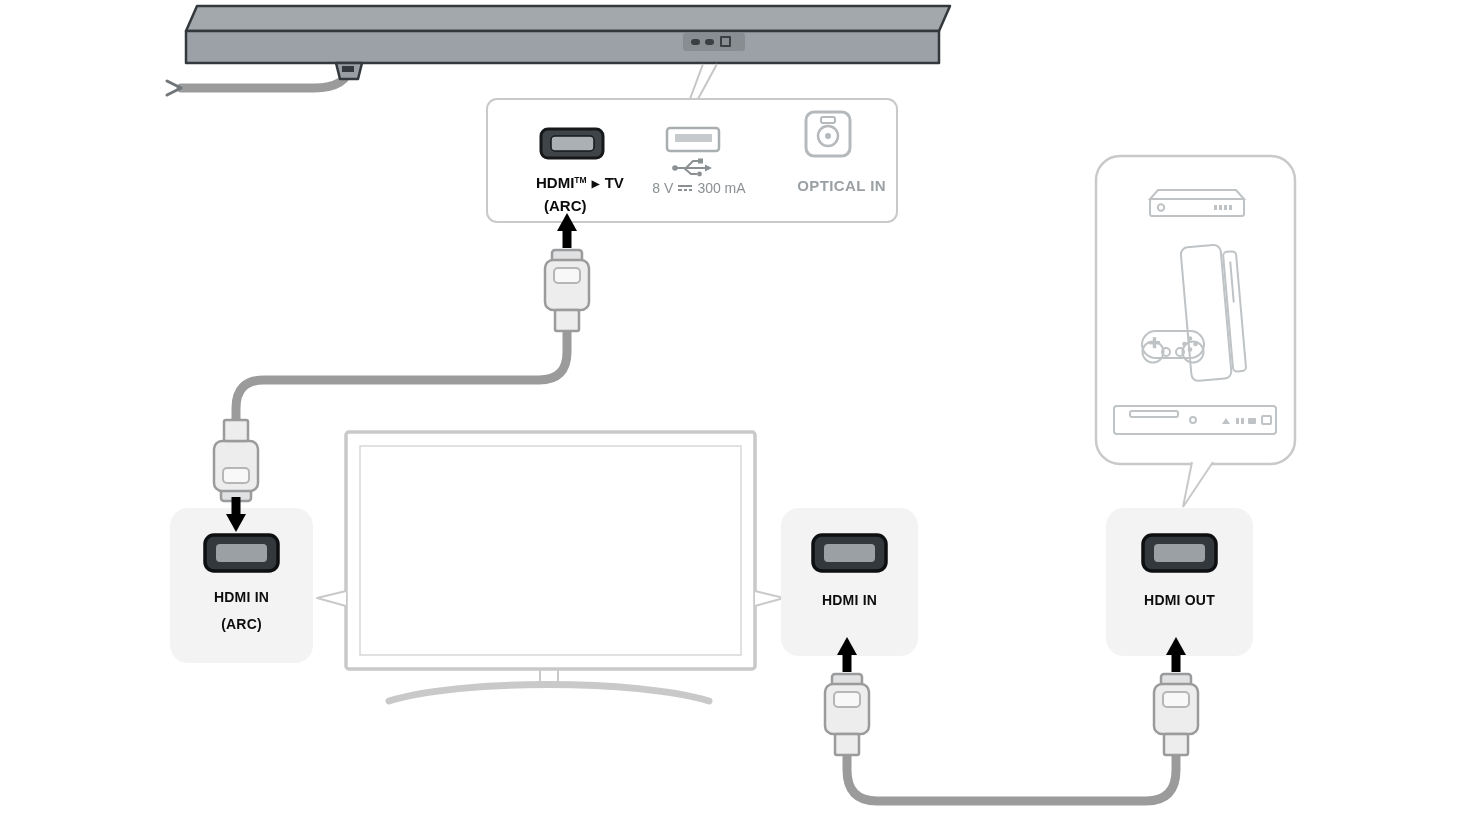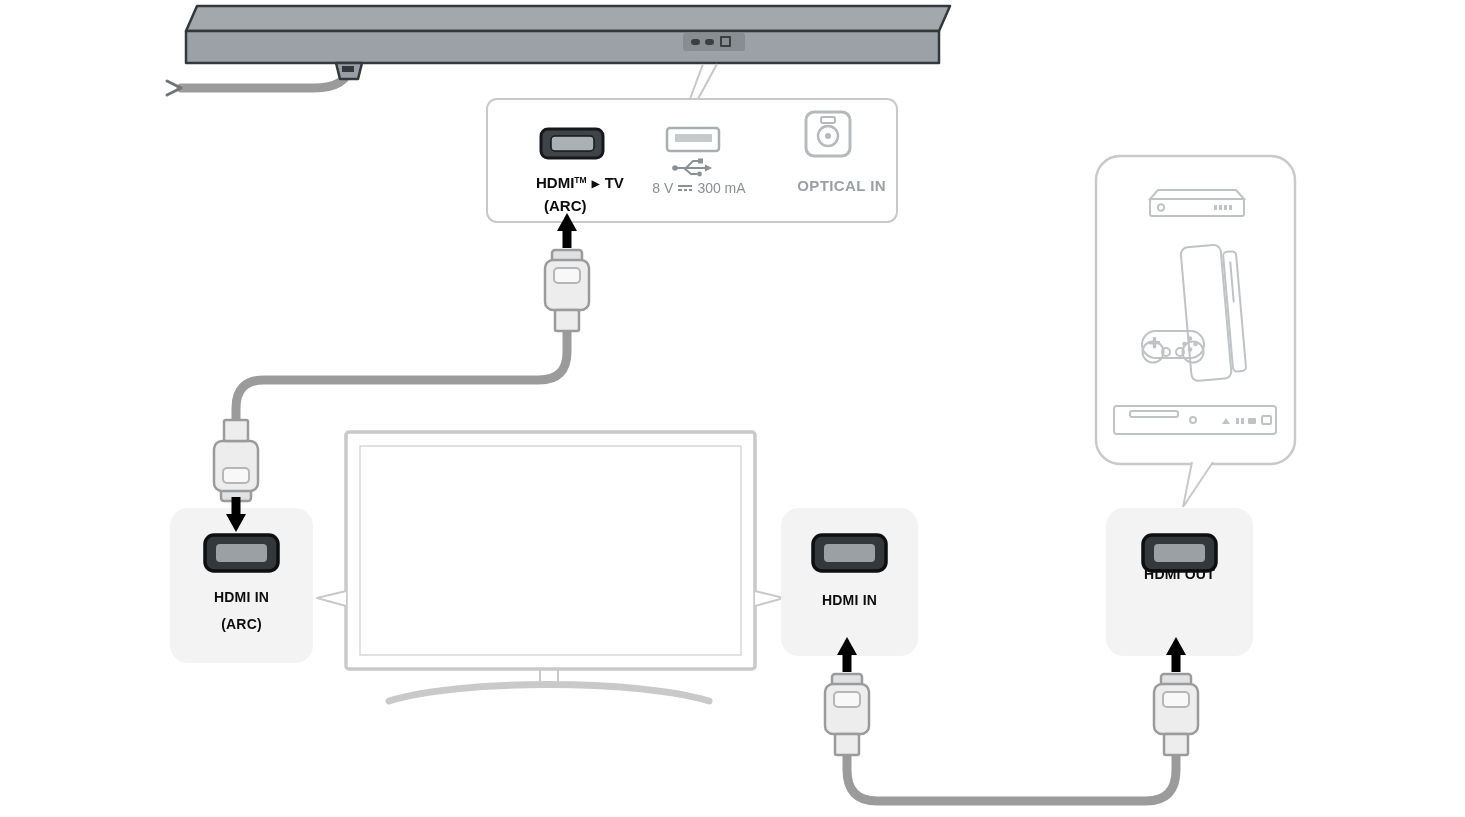--- a/index.html
+++ b/index.html
@@ -203,15 +203,15 @@
 
 <div class="label optical-caption" style="left:770px;top:177px;width:116px;text-align:right;">OPTICAL IN</div>
 
 <div class="label panel-label" style="left:170px;top:584px;width:143px;">
   <div>HDMI IN</div>
   <div>(ARC)</div>
 </div>
 
 <div class="label panel-label" style="left:781px;top:587px;width:137px;">HDMI IN</div>
 
-<div class="label panel-label" style="left:1106px;top:561px;width:147px;">HDMI OUT</div>
+<div class="label panel-label" style="left:1106px;top:587px;width:147px;">HDMI OUT</div>
 
 </div>
 
 </body></html>

